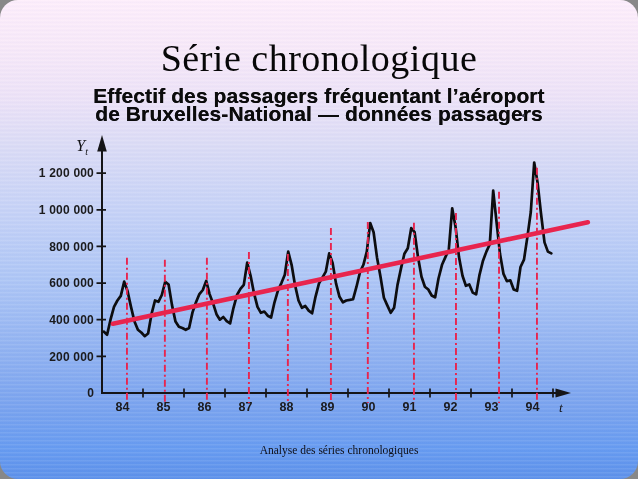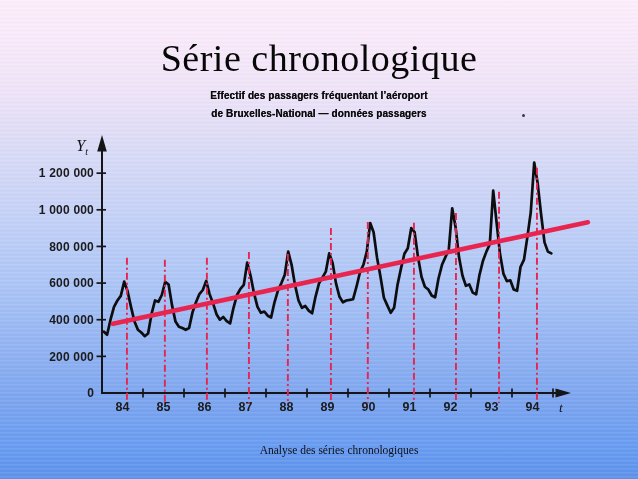--- a/index.html
+++ b/index.html
@@ -3,35 +3,36 @@
 <meta charset="utf-8">
 <style>
   html,body{margin:0;padding:0;background:#888;}
   .slide{
     position:relative;width:638px;height:479px;overflow:hidden;
     background:linear-gradient(180deg,
       #feeefb 0%, #f8e9f8 10%, #eee3f7 20%, #dcdcf5 30%,
       #c6d2f6 44%, #aec6f5 58%, #92b3f1 72%, #78a2ee 85%,
       #659af0 94%, #5c90e9 100%);
     font-family:"Liberation Sans",sans-serif;
+    border-radius:18px;
   }
   .banding{
     position:absolute;inset:0;pointer-events:none;
     background:repeating-linear-gradient(180deg,
       rgba(255,255,255,0.09) 0px, rgba(255,255,255,0.09) 1px,
       rgba(120,140,220,0.05) 2px, rgba(255,255,255,0) 4px);
   }
   .title{
     position:absolute;top:36px;left:0;width:638px;text-align:center;
     font-family:"Liberation Serif",serif;font-size:38px;font-weight:400;
     color:#070708;letter-spacing:0.5px;
   }
   .subtitle{
     position:absolute;top:87px;left:0;width:638px;text-align:center;
-    font-size:10px;font-weight:700;color:#0b0b0c;line-height:17.5px;
+    font-size:21px;font-weight:700;color:#0b0b0c;line-height:17.5px;
     letter-spacing:0.1px;text-shadow:0 0 0.6px rgba(0,0,0,0.85);
   }
   .stray-dot{
     position:absolute;left:522px;top:114px;width:3px;height:3px;
     background:#3a3a4a;border-radius:50%;
   }
   .chart-svg{position:absolute;left:0;top:0;}
   .footer{
     position:absolute;top:444px;left:20px;width:638px;text-align:center;
     font-family:"Liberation Serif",serif;font-size:11.5px;color:#0e0e16;

